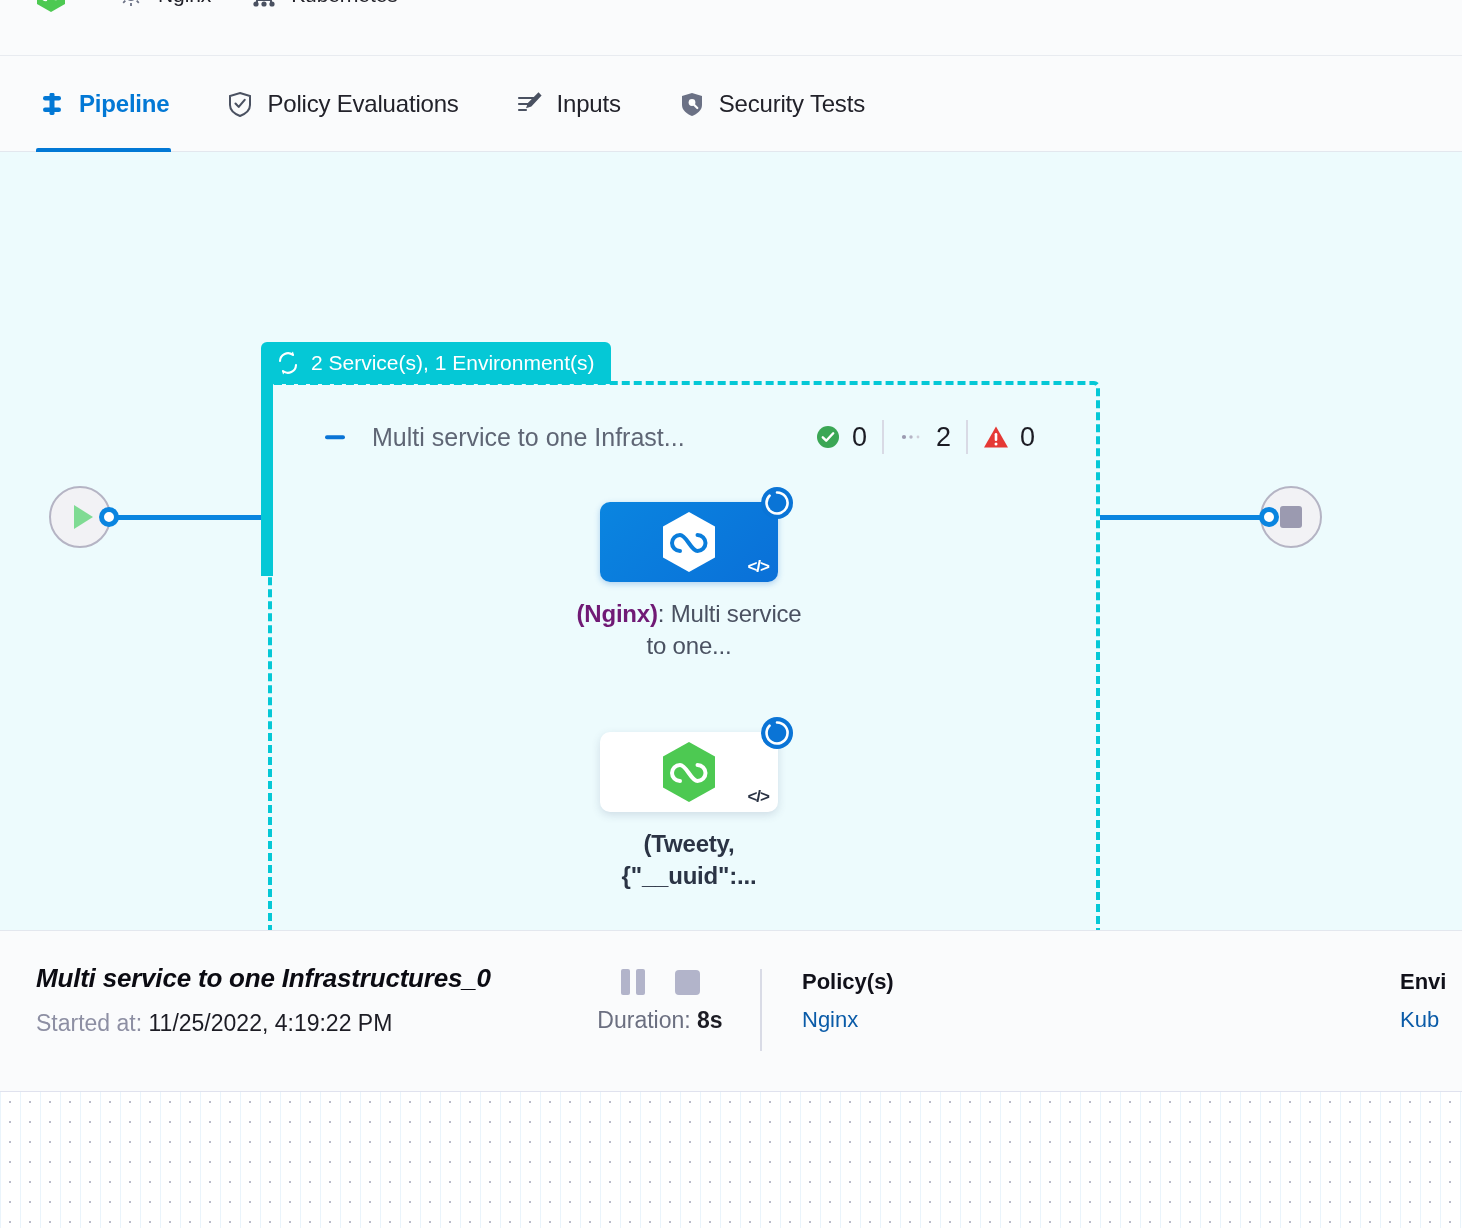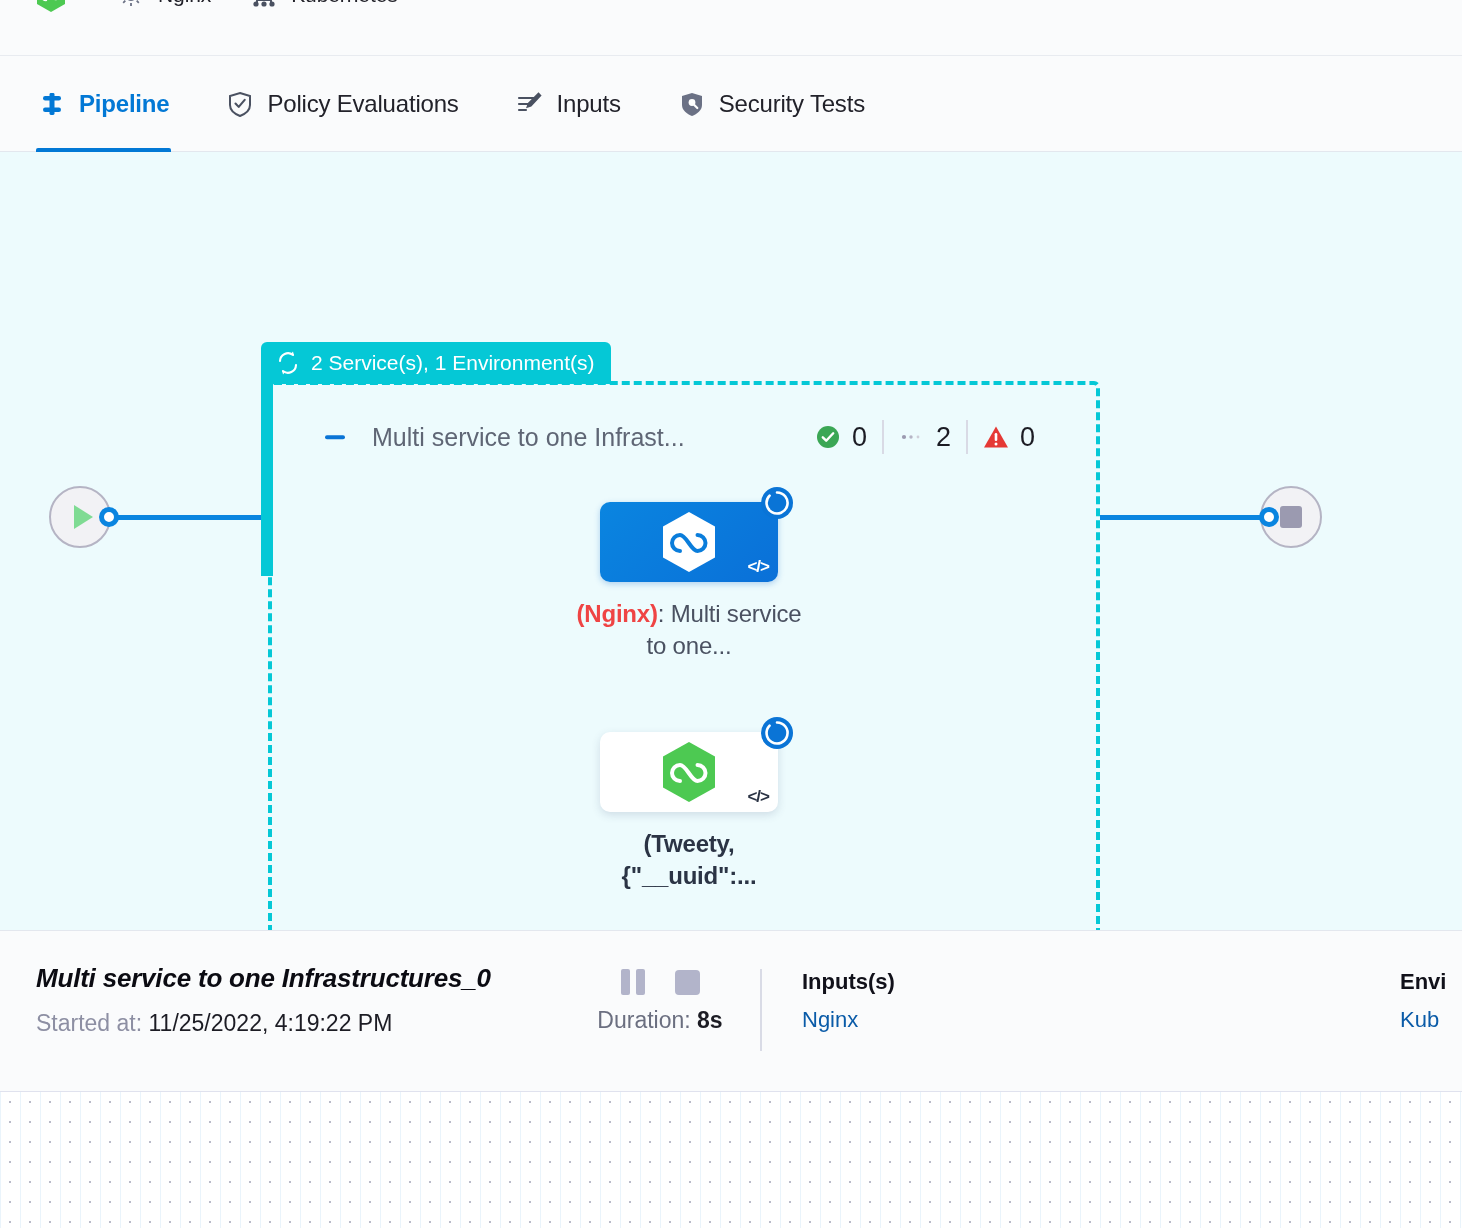--- a/index.html
+++ b/index.html
@@ -138,21 +138,21 @@
   .code-ico.on-white { color: #2b3445; }
   .spinner-badge {
     position: absolute; right: -16px; top: -16px;
     width: 34px; height: 34px;
   }
   .node-label {
     margin-top: 16px; width: 230px; margin-left: -26px;
     text-align: center; font-size: 24px; line-height: 1.32;
     color: #4a5161; letter-spacing: -0.2px;
   }
-  .node-label b { color: #ef4444; font-weight: 700; }
+  .node-label b { color: #701a75; font-weight: 700; }
   .node-label.allbold { color: #2b3445; font-weight: 700; }
 
   .node.n1 { left: 600px; top: 350px; }
   .node.n2 { left: 600px; top: 580px; }
 
   
   .detail {
     position: absolute; left: 0; top: 930px; width: 1462px; height: 162px;
     background: #fafbfc; border-top: 1px solid #e3e7ee; border-bottom: 1px solid #e0e2ee;
     display: flex; align-items: flex-start;
@@ -381,21 +381,21 @@
       </div>
       <div class="dur-text">
         <span>Duration:</span>
         <b>8s</b>
       </div>
     </div>
 
     <div class="vrule"></div>
 
     <div class="detail-col">
-      <div class="col-head">Inputs(s)</div>
+      <div class="col-head">Policy(s)</div>
       <div class="col-link">Nginx</div>
     </div>
 
     <div class="detail-col env">
       <div class="col-head">Envi</div>
       <div class="col-link">Kub</div>
     </div>
   </div>
 
   <div class="gridarea"></div>

